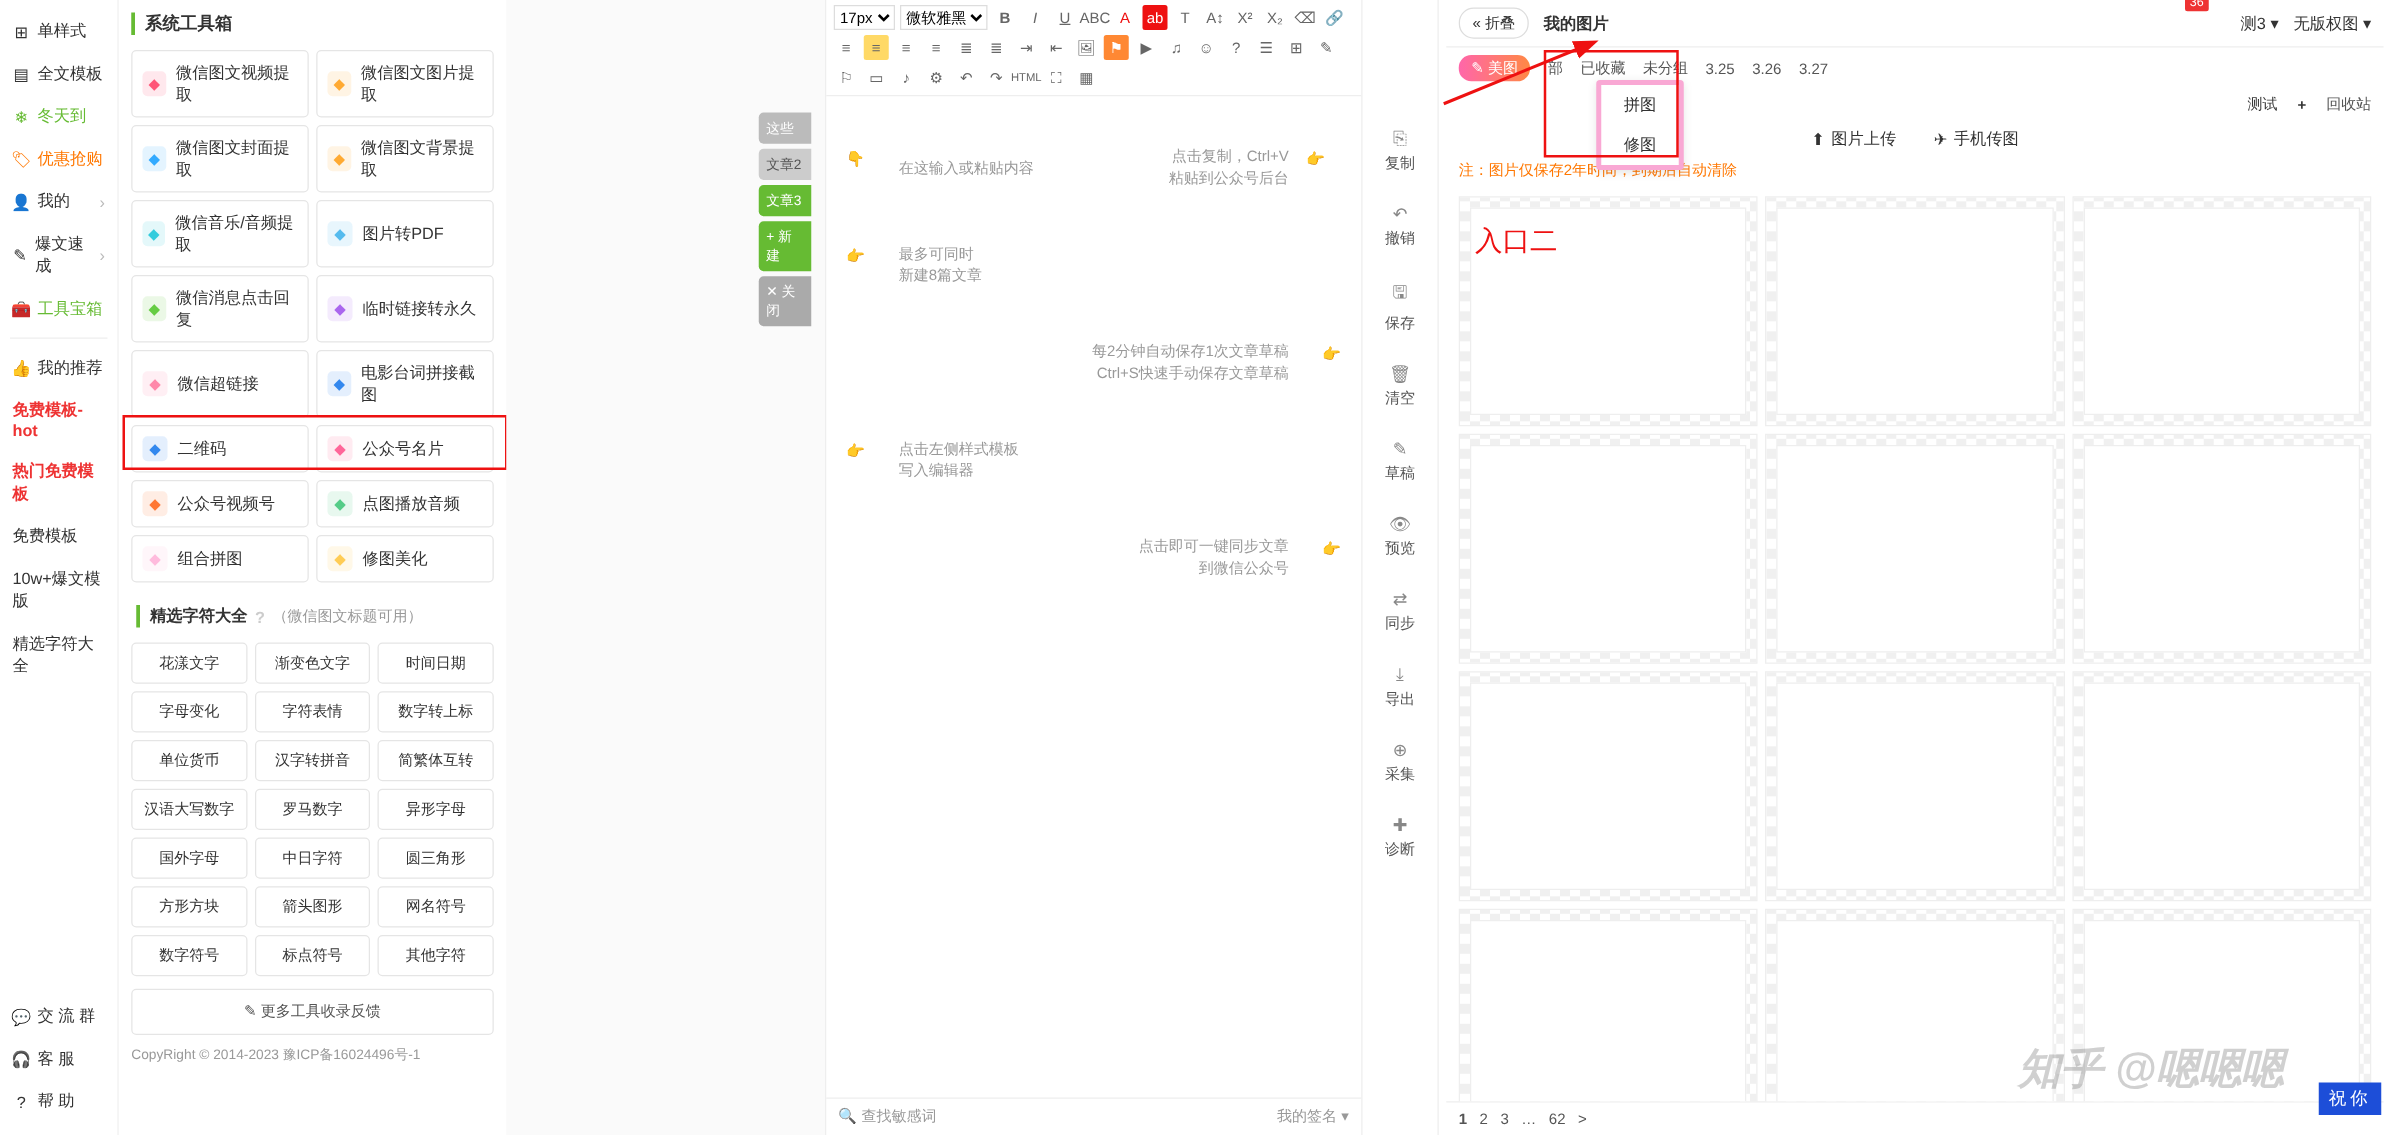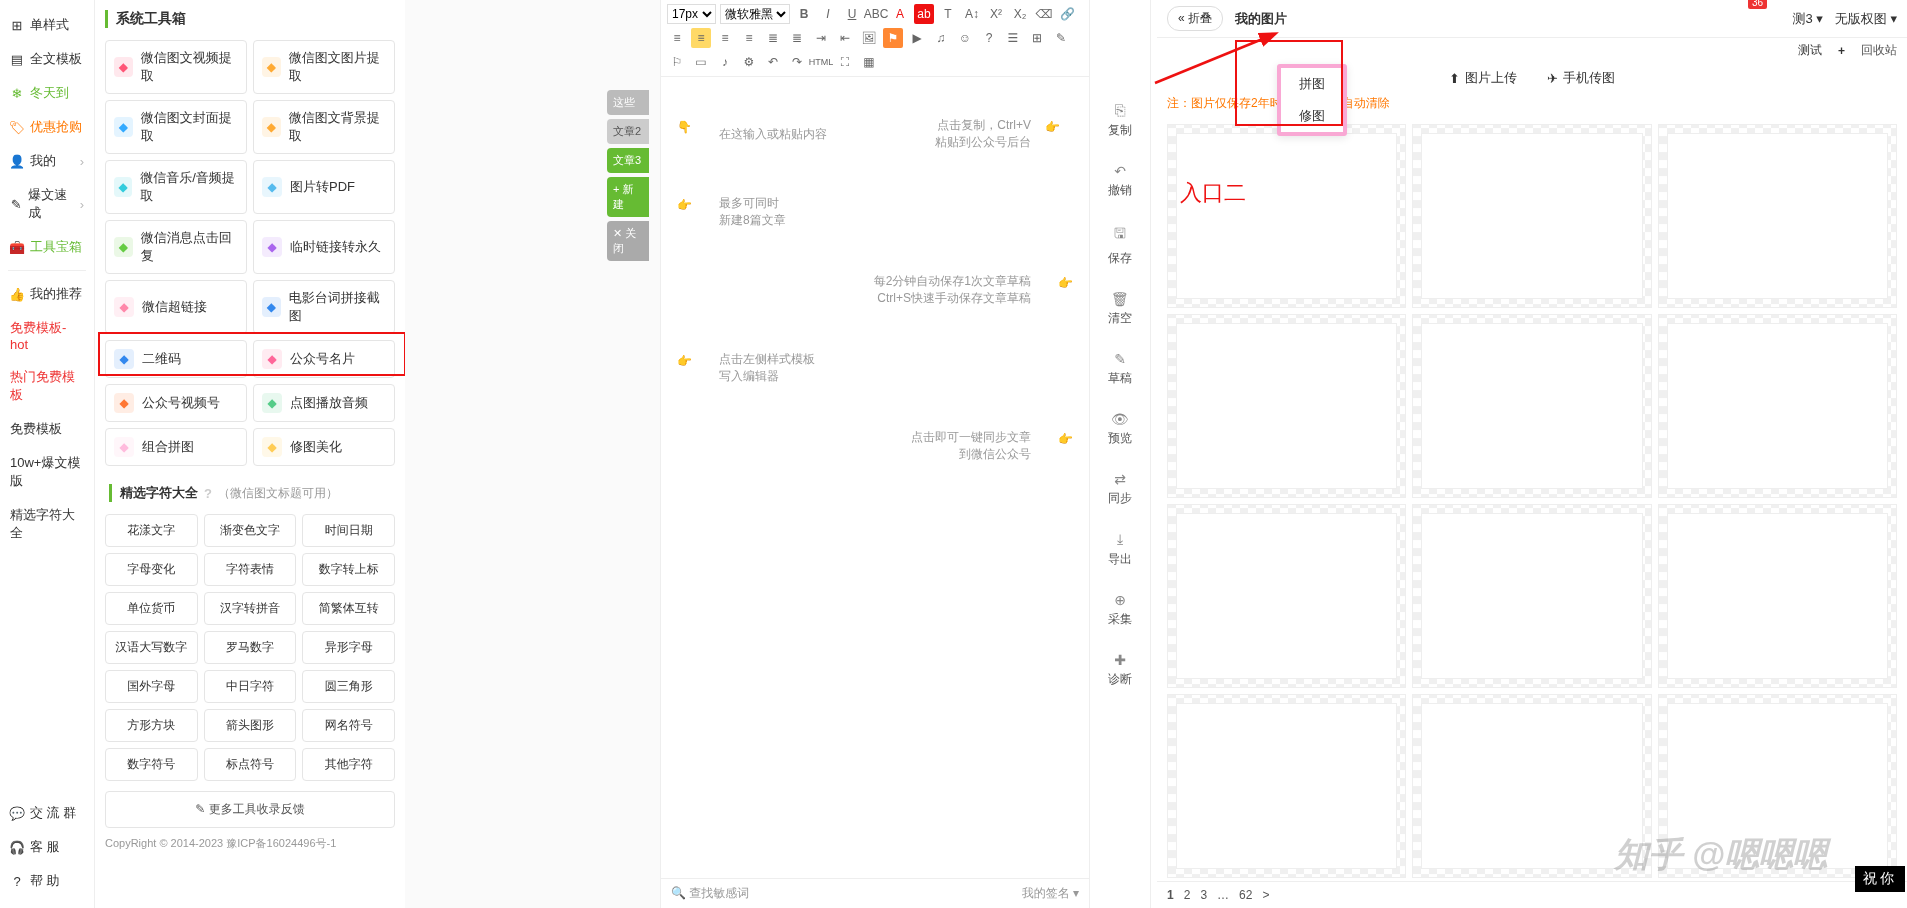--- a/index.html
+++ b/index.html
@@ -4,21 +4,21 @@
 <style>
 * { margin: 0; padding: 0; box-sizing: border-box; }
 body { font-family: "Microsoft YaHei", sans-serif; font-size: 12px; color: #333; background: #fff; overflow: hidden; }
 .app { display: flex; height: 908px; width: 1907px; position: relative; }
 
 
 .left-nav { width: 95px; border-right: 1px solid #eee; padding-top: 8px; }
 .left-nav .nav-item { display: flex; align-items: center; padding: 8px 10px; cursor: pointer; font-size: 13px; color: #333; gap: 6px; }
 .left-nav .nav-item.green { color: #66bb33; }
 .left-nav .nav-item.orange { color: #ff7700; }
-.left-nav .nav-item.hot { color: #e33; }
+.left-nav .nav-item.hot { color: #e33; font-weight: bold; }
 .left-nav .nav-icon { width: 14px; height: 14px; display: inline-flex; align-items: center; justify-content: center; }
 .left-nav .nav-sep { height: 1px; background: #eee; margin: 6px 8px; }
 .left-nav .bottom-nav { position: absolute; bottom: 10px; left: 0; width: 95px; }
 
 
 .tools-panel { width: 310px; padding: 10px 10px 0 10px; position: relative; background: #fff; }
 .panel-title { border-left: 3px solid #66bb33; padding-left: 8px; font-size: 14px; font-weight: bold; margin-bottom: 12px; }
 .panel-subtitle { border-left: 3px solid #66bb33; padding-left: 8px; font-size: 13px; font-weight: bold; margin: 18px 4px 12px; display: flex; align-items: center; gap: 6px; }
 .panel-subtitle .hint { color: #999; font-weight: normal; font-size: 12px; }
 .tool-grid { display: grid; grid-template-columns: 1fr 1fr; gap: 6px; }
@@ -74,21 +74,21 @@
 .thumb-grid { flex: 1; padding: 4px 10px; display: grid; grid-template-columns: repeat(3, 1fr); gap: 6px; overflow: hidden; align-content: start; }
 .thumb { aspect-ratio: 1.3/1; background: repeating-conic-gradient(#f0f0f0 0% 25%, #fff 0% 50%) 0/16px 16px; border: 1px solid #eee; position: relative; }
 .thumb .inner { position: absolute; inset: 8px; background: #fff; border: 1px solid #eee; }
 .pager { border-top: 1px solid #eee; padding: 6px 10px; display: flex; gap: 10px; font-size: 12px; color: #555; align-items: center; }
 .dropdown-pop { position: absolute; background: #fff; border: 4px solid #f9a8d4; box-shadow: 0 2px 8px rgba(0,0,0,.1); border-radius: 3px; }
 .dropdown-pop .ditem { padding: 7px 18px; cursor: pointer; font-size: 13px; }
 .badge-36 { position: absolute; top: -4px; right: 140px; background: #e33; color: #fff; font-size: 10px; padding: 1px 4px; border-radius: 2px; }
 
 
 .watermark { position: absolute; right: 80px; bottom: 30px; font-size: 34px; color: rgba(120,120,120,.35); font-style: italic; font-weight: bold; pointer-events: none; }
-.greet { position: absolute; right: 2px; bottom: 16px; background: #000000; color: #fff; padding: 4px 8px; font-size: 14px; letter-spacing: 3px; }
+.greet { position: absolute; right: 2px; bottom: 16px; background: #1d4ed8; color: #fff; padding: 4px 8px; font-size: 14px; letter-spacing: 3px; }
 </style>
 </head>
 <body>
 
 <div class="app">
 
   <div class="left-nav">
     <div id="nav-top">
         <div class="nav-item">
           <span class="nav-icon">⊞</span>
@@ -406,20 +406,29 @@
 
   <div class="img-panel">
     <div class="badge-36">36</div>
     <div class="img-head">
       <span class="collapse-btn">« <span>折叠</span></span>
       <span class="htab active">我的图片</span>
       <span style="flex:1"></span>
       <span class="htab">测3 ▾</span>
       <span class="htab">无版权图 ▾</span>
     </div>
+    <div class="img-filter">
+      <span class="meitu">✎ <span>美图</span></span>
+      <span class="f">部</span>
+      <span class="f">已收藏</span>
+      <span class="f">未分组</span>
+      <span class="date">3.25</span>
+      <span class="date">3.26</span>
+      <span class="date">3.27</span>
+    </div>
     <div class="img-actions">
       <span style="flex:1"></span>
       <span>测试</span>
       <span style="font-weight:bold">+</span>
       <span class="recycle">回收站</span>
     </div>
     <div class="upload-row" style="justify-content:center">
       <span class="upload-btn">⬆ <span>图片上传</span></span>
       <span class="upload-btn">✈ <span>手机传图</span></span>
     </div>

